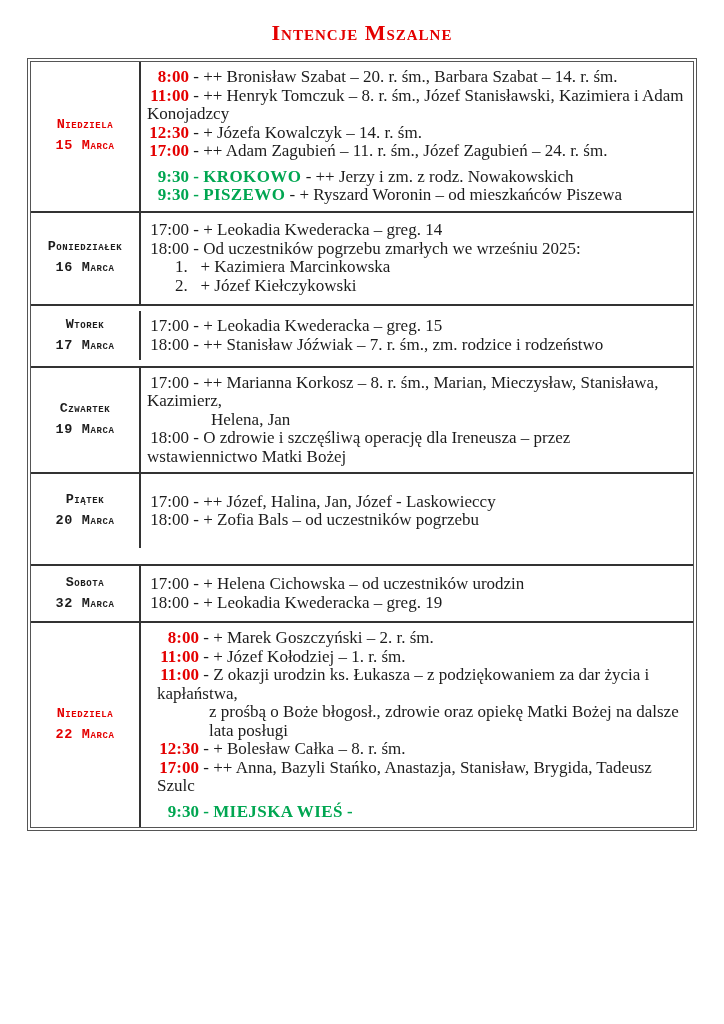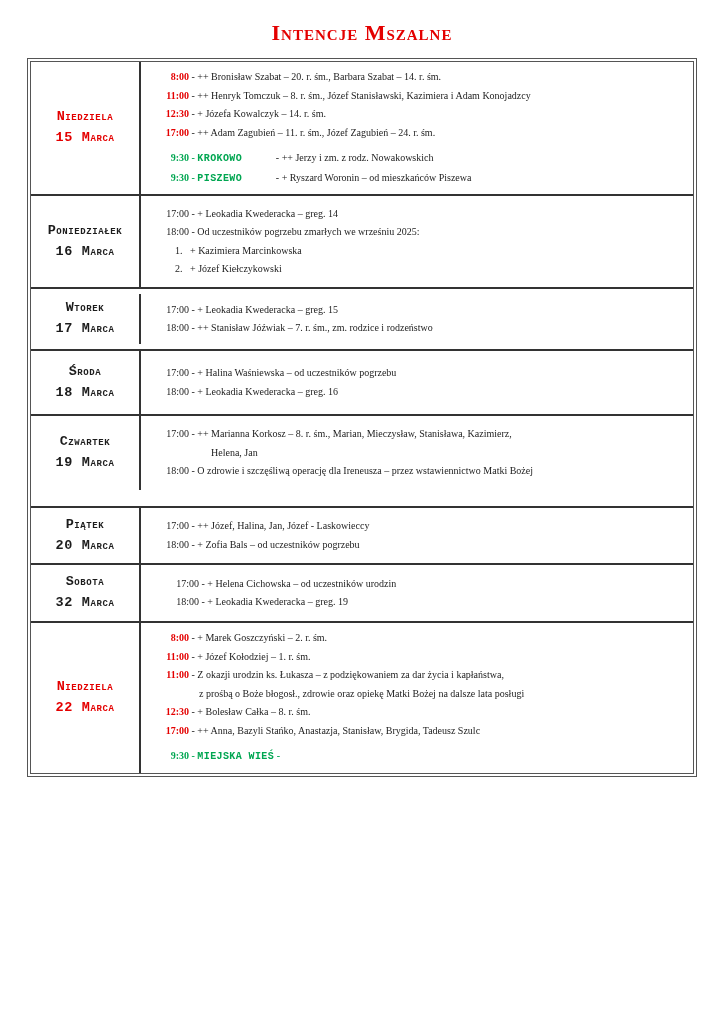--- a/index.html
+++ b/index.html
@@ -68,41 +68,40 @@
   .day-red .day-name,.day-red .day-date{color:var(--red);}
   .content-cell{
     flex:1;
     display:flex;
     flex-direction:column;
     justify-content:center;
     box-sizing:border-box;
     padding:6px 8px 6px 6px;
   }
   .line{
-    font-size:10px;
+    font-size:17px;
     line-height:18.5px;
     white-space:pre-wrap;
   }
   .line.blank{height:7px;}
   .line.ind-list{padding-left:28px;}
   .line.ind-cont{padding-left:52px;}
   .line.ind-cont2{padding-left:64px;}
   .time{
     display:inline-block;
     width:42px;
     text-align:right;
   }
   .bold{font-weight:bold;}
   .c-red{color:var(--red);}
   .c-green{color:var(--green);}
   .place{
     display:inline-block;
     min-width:76px;
     letter-spacing:0.4px;
-    font-family:Liberation Mono, monospace;
   }
 </style>
 </head>
 <body>
 
 <div class="page-title">Intencje Mszalne</div>
 
 <div class="table-wrap" id="table">
     <div class="row">
       <div class="day-cell day-red">
@@ -132,30 +131,20 @@
       </div>
     </div>
     <div class="row">
       <div class="day-cell">
         <div class="day-name">Wtorek</div>
         <div class="day-date">17 Marca</div>
       </div>
       <div class="content-cell">
         <div class="line"><span class="time">17:00</span><span> - + Leokadia Kwederacka – greg. 15</span></div>
         <div class="line"><span class="time">18:00</span><span> - ++ Stanisław Jóźwiak – 7. r. śm., zm. rodzice i rodzeństwo</span></div>
-      </div>
-    </div>
-    <div class="row">
-      <div class="day-cell">
-        <div class="day-name">Środa</div>
-        <div class="day-date">18 Marca</div>
-      </div>
-      <div class="content-cell">
-        <div class="line"><span class="time">17:00</span><span> - + Halina Waśniewska – od uczestników pogrzebu</span></div>
-        <div class="line"><span class="time">18:00</span><span> - + Leokadia Kwederacka – greg. 16</span></div>
       </div>
     </div>
     <div class="row">
       <div class="day-cell">
         <div class="day-name">Czwartek</div>
         <div class="day-date">19 Marca</div>
       </div>
       <div class="content-cell">
         <div class="line"><span class="time">17:00</span><span> - ++ Marianna Korkosz – 8. r. śm., Marian, Mieczysław, Stanisława, Kazimierz,</span></div>
         <div class="line ind-cont2"><span>Helena, Jan</span></div>

